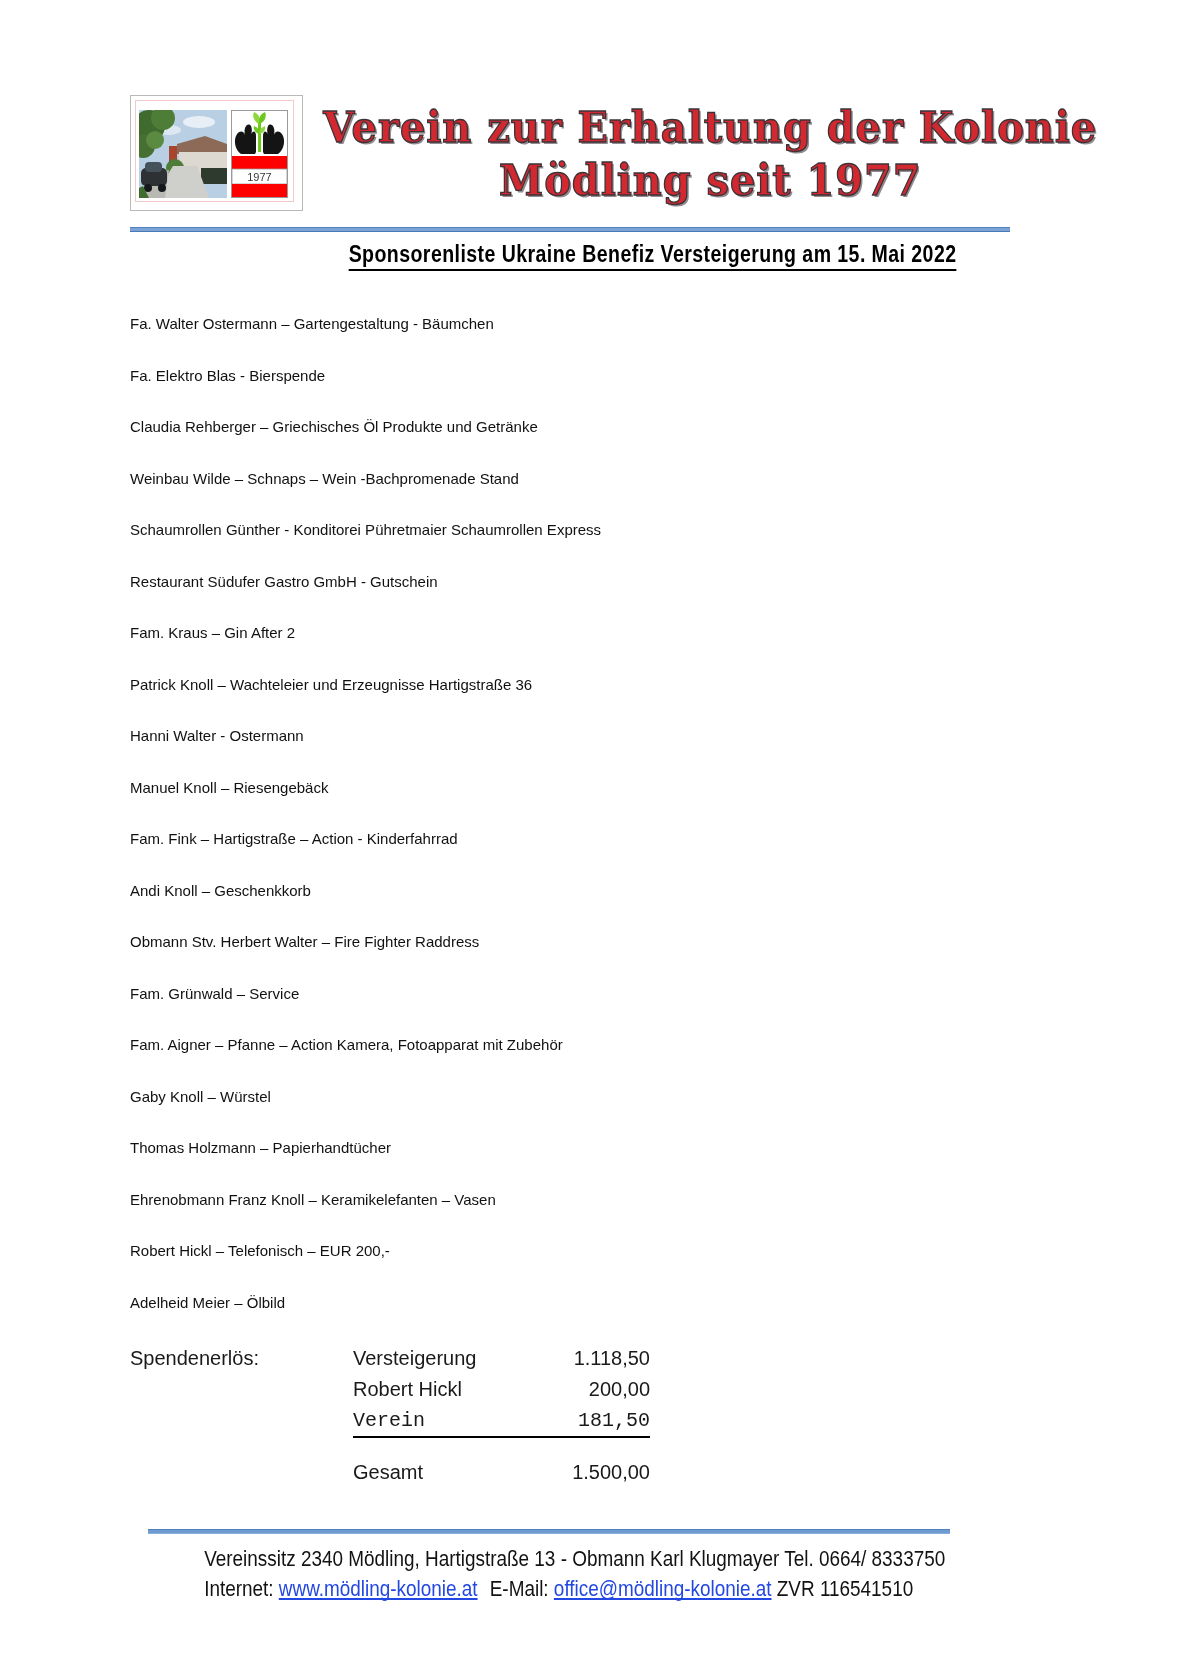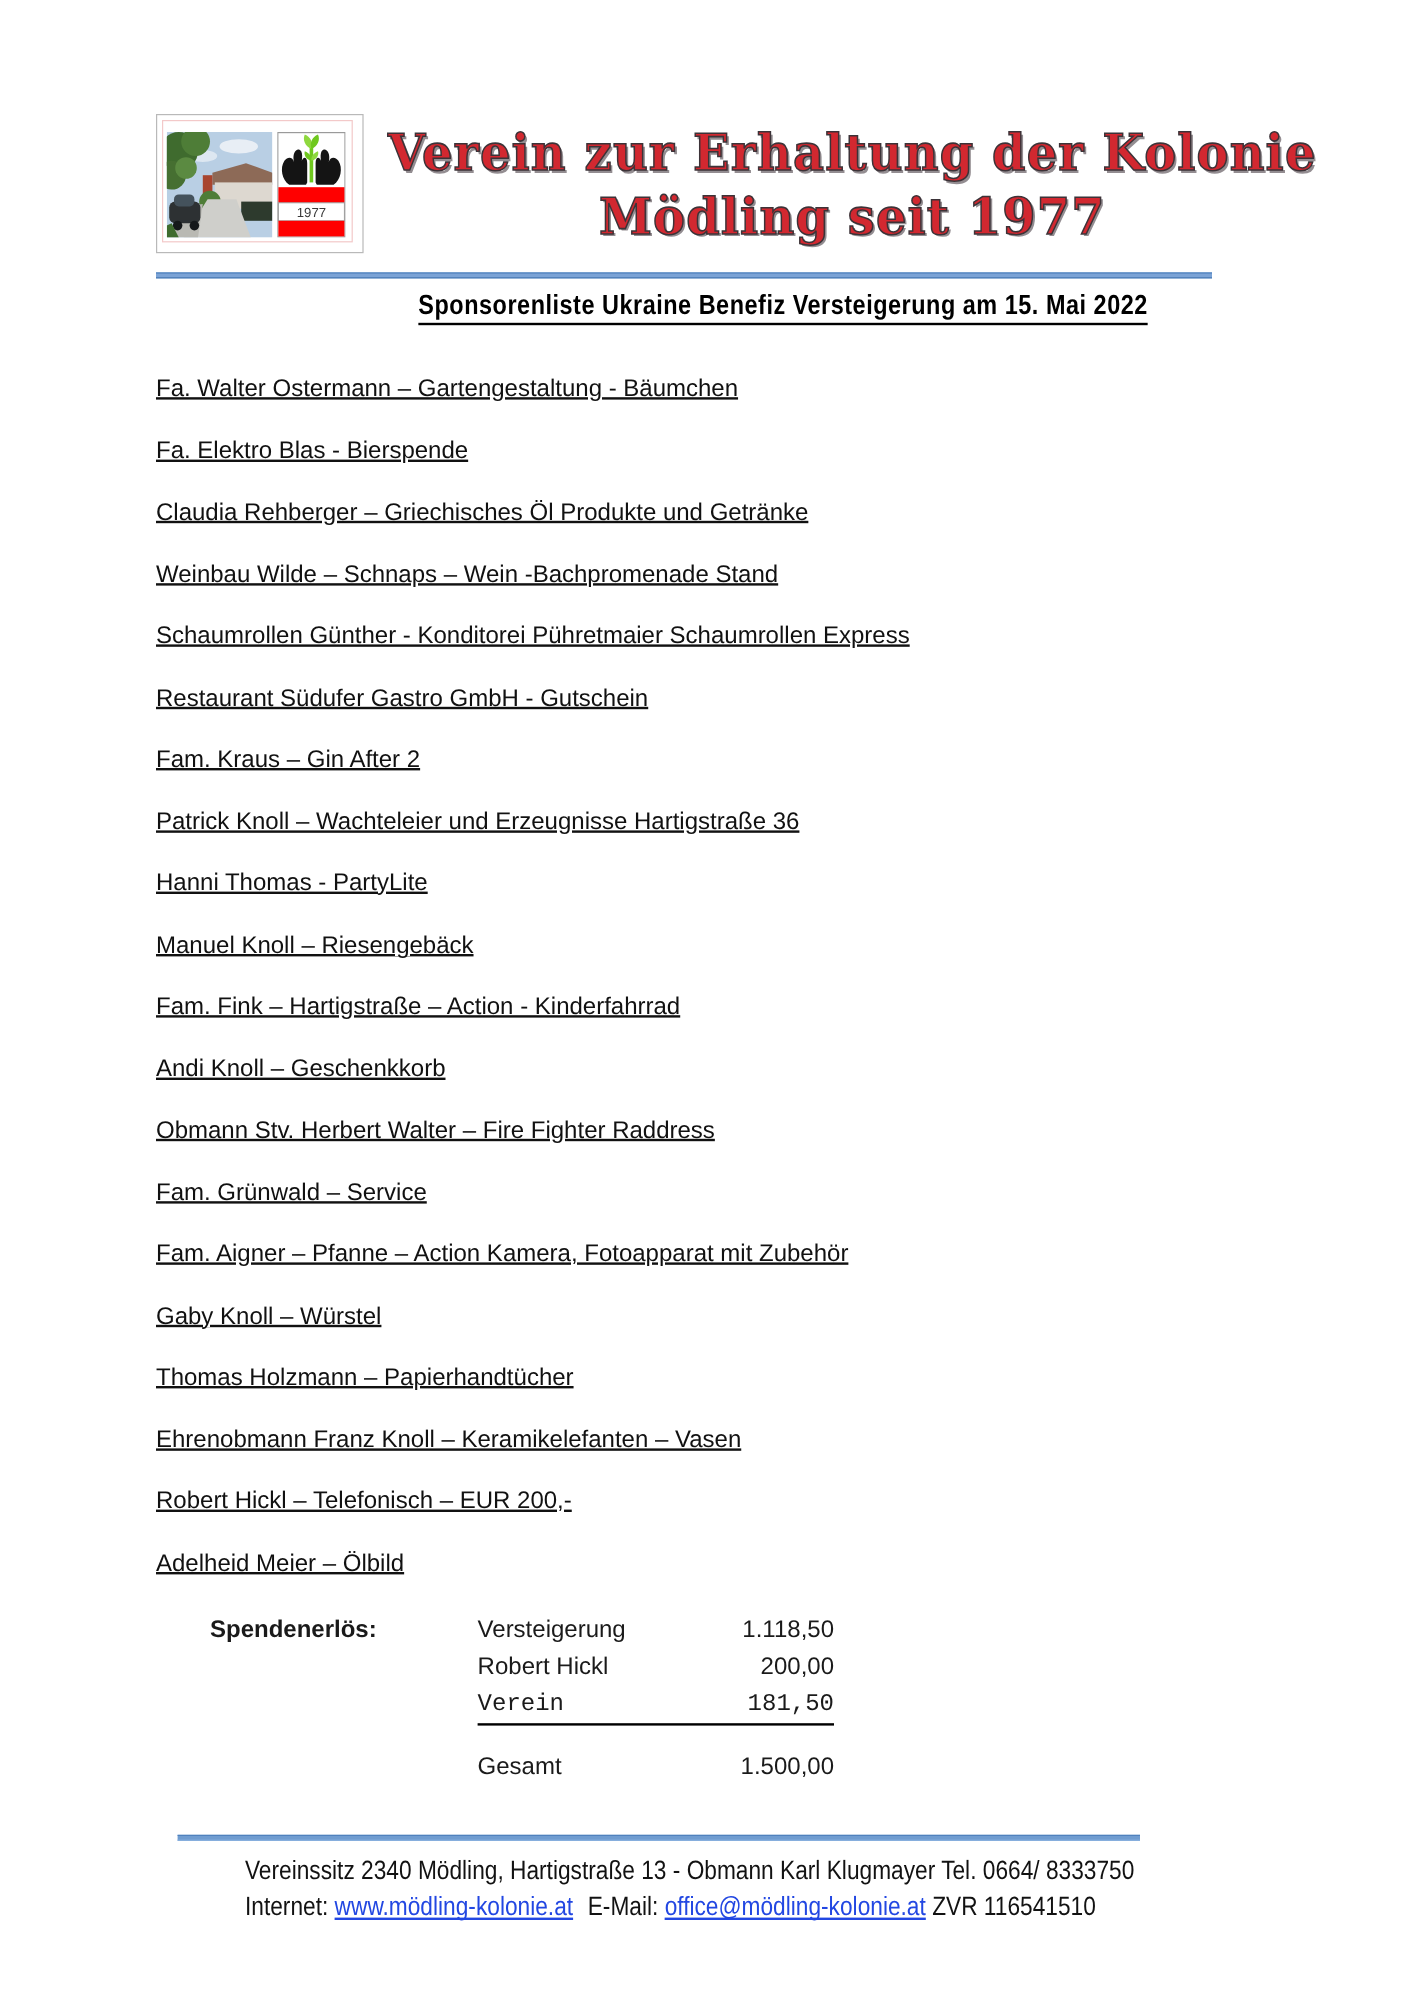--- a/index.html
+++ b/index.html
@@ -85,35 +85,33 @@
     padding-bottom: 1px;
     transform: scaleX(0.85);
     transform-origin: center top;
     white-space: nowrap;
   }
 
   
   .sponsor-list { margin-top: 42px; }
   .sponsor {
     margin: 0 0 29.5px 0;
-    font-size: 20px;
+    font-size: 15px;
     line-height: 22px;
     color: #111;
     white-space: nowrap;
-    text-decoration: underline;
   }
 
   
   .summary { display: flex; margin-top: 2px; font-size: 20px; }
   .summary-label {
     width: 223px;
-    font-weight: bold;
+    font-weight: normal;
     line-height: 31px;
     flex: 0 0 auto;
-    margin-left: 45px;
   }
   .summary-table { flex: 0 0 auto; width: 297px; }
   .summary-row { display: flex; line-height: 31px; }
   .summary-row.sum-line { border-bottom: 2px solid #000; font-family: Liberation Mono, monospace; }
   .summary-name { width: 195px; }
   .summary-amount { width: 102px; text-align: right; }
   .summary-row.total { margin-top: 19px; }
 
   
   .footer {
@@ -219,21 +217,21 @@
 
     <div class="sponsor-list">
       <p class="sponsor">Fa. Walter Ostermann – Gartengestaltung - Bäumchen</p>
       <p class="sponsor">Fa. Elektro Blas - Bierspende</p>
       <p class="sponsor">Claudia Rehberger – Griechisches Öl Produkte und Getränke</p>
       <p class="sponsor">Weinbau Wilde – Schnaps – Wein -Bachpromenade Stand</p>
       <p class="sponsor">Schaumrollen Günther - Konditorei Pühretmaier Schaumrollen Express</p>
       <p class="sponsor">Restaurant Südufer Gastro GmbH - Gutschein</p>
       <p class="sponsor">Fam. Kraus – Gin After 2</p>
       <p class="sponsor">Patrick Knoll – Wachteleier und Erzeugnisse Hartigstraße 36</p>
-      <p class="sponsor">Hanni Thomas - PartyLite</p>
+      <p class="sponsor">Hanni Walter - Ostermann</p>
       <p class="sponsor">Manuel Knoll – Riesengebäck</p>
       <p class="sponsor">Fam. Fink – Hartigstraße – Action - Kinderfahrrad</p>
       <p class="sponsor">Andi Knoll – Geschenkkorb</p>
       <p class="sponsor">Obmann Stv. Herbert Walter – Fire Fighter Raddress</p>
       <p class="sponsor">Fam. Grünwald – Service</p>
       <p class="sponsor">Fam. Aigner – Pfanne – Action Kamera, Fotoapparat mit Zubehör</p>
       <p class="sponsor">Gaby Knoll – Würstel</p>
       <p class="sponsor">Thomas Holzmann – Papierhandtücher</p>
       <p class="sponsor">Ehrenobmann Franz Knoll – Keramikelefanten – Vasen</p>
       <p class="sponsor">Robert Hickl – Telefonisch – EUR 200,-</p>

